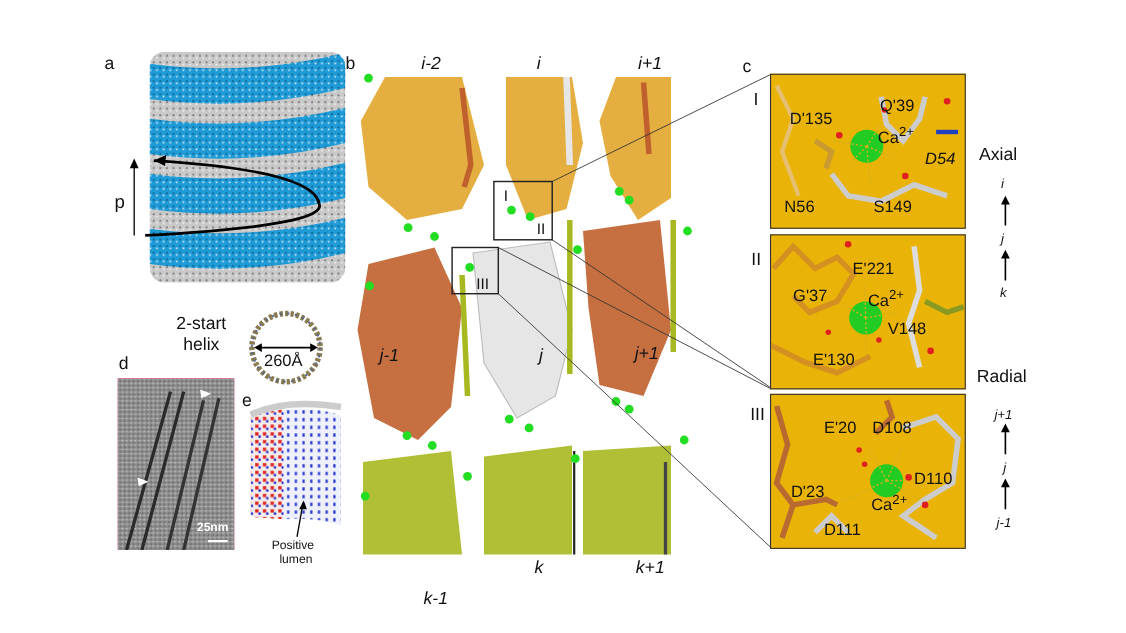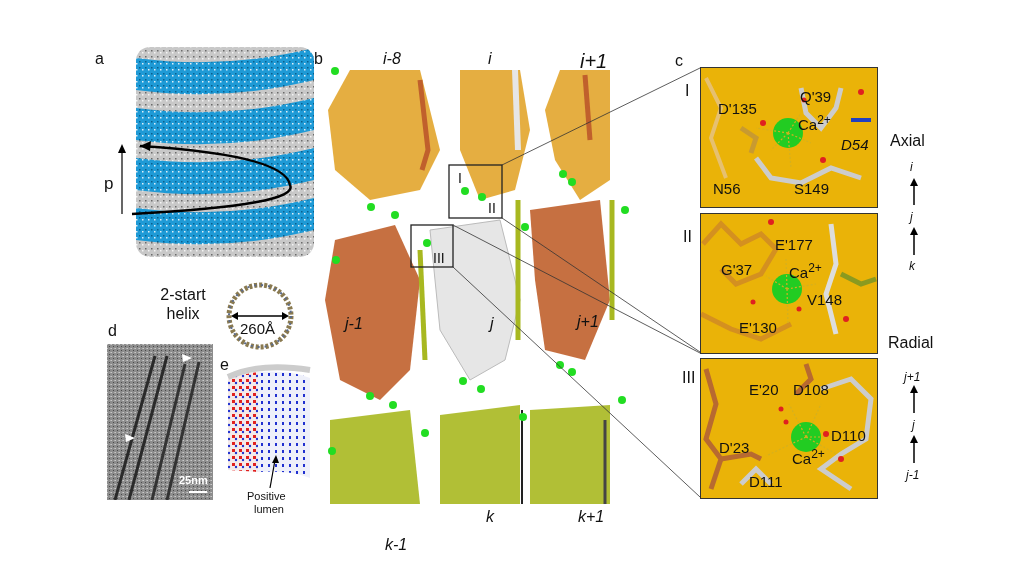--- a/index.html
+++ b/index.html
@@ -106,23 +106,23 @@
     <path d="M228 377 Q260 362 310 370" fill="none" stroke="#ccc" stroke-width="6"></path>
     <line x1="270" y1="488" x2="275" y2="460" stroke="#000" stroke-width="1.2"></line>
     <polygon points="276,455 272,463 279,463" fill="#000"></polygon>
   </svg>
   <div class="lbl" style="left:247px;top:490px;font-size:11px;">Positive</div>
   <div class="lbl" style="left:254px;top:503px;font-size:11px;">lumen</div>
 </div>
 
 <div>
   <div class="plabel" style="left:314px;top:50px;">b</div>
-  <div class="lbl ital" style="left:383px;top:50px;font-size:16px;">i-8</div>
+  <div class="lbl ital" style="left:383px;top:50px;font-size:16px;">i-2</div>
   <div class="lbl ital" style="left:488px;top:50px;font-size:16px;">i</div>
-  <div class="lbl ital" style="left:580px;top:50px;font-size:20px;">i+1</div>
+  <div class="lbl ital" style="left:580px;top:50px;font-size:16px;">i+1</div>
 
   <svg width="1024" height="575" style="pointer-events:none">
 
     <g>
       <path d="M350 70 L420 70 L440 150 L420 190 L370 200 L335 170 L328 110 Z" fill="#e0a020" opacity="0.85"></path>
       <path d="M460 70 L520 70 L530 130 L515 190 L480 200 L460 150 Z" fill="#e0a020" opacity="0.85"></path>
       <path d="M560 70 L610 70 L610 180 L580 200 L555 160 L545 110 Z" fill="#e0a020" opacity="0.85"></path>
       <path d="M420 80 L428 150 L422 170" fill="none" stroke="#c0602c" stroke-width="5"></path>
       <path d="M585 75 L590 140" fill="none" stroke="#c0602c" stroke-width="5"></path>
       <path d="M515 70 L518 150" fill="none" stroke="#e6e6e6" stroke-width="6"></path>
@@ -238,21 +238,21 @@
         <line x1="86" y1="75" x2="115" y2="70"></line>
           <line x1="86" y1="75" x2="87" y2="110"></line>
       </g>
       <g fill="#e02020">
           <circle cx="52" cy="88" r="2.5"></circle>
           <circle cx="98" cy="95" r="2.5"></circle>
           <circle cx="145" cy="105" r="3"></circle>
           <circle cx="70" cy="8" r="3"></circle>
         </g>
     </svg>
-    <div class="lbl" style="left:74px;top:22px;">E'177</div>
+    <div class="lbl" style="left:74px;top:22px;">E'221</div>
     <div class="lbl" style="left:20px;top:47px;">G'37</div>
     <div class="lbl" style="left:88px;top:47px;"><span>Ca</span><sup class="small">2+</sup></div>
     <div class="lbl" style="left:106px;top:77px;">V148</div>
     <div class="lbl" style="left:38px;top:105px;">E'130</div>
   </div>
 
   <div class="roman" style="left:682px;top:369px;">III</div>
   <div class="box" style="left:700px;top:358px;width:176px;height:139px;">
     <svg width="176" height="139">
       <path d="M5 10 L15 45 L5 80 L20 100 L10 130" stroke="#b86a30" stroke-width="5" fill="none"></path>

